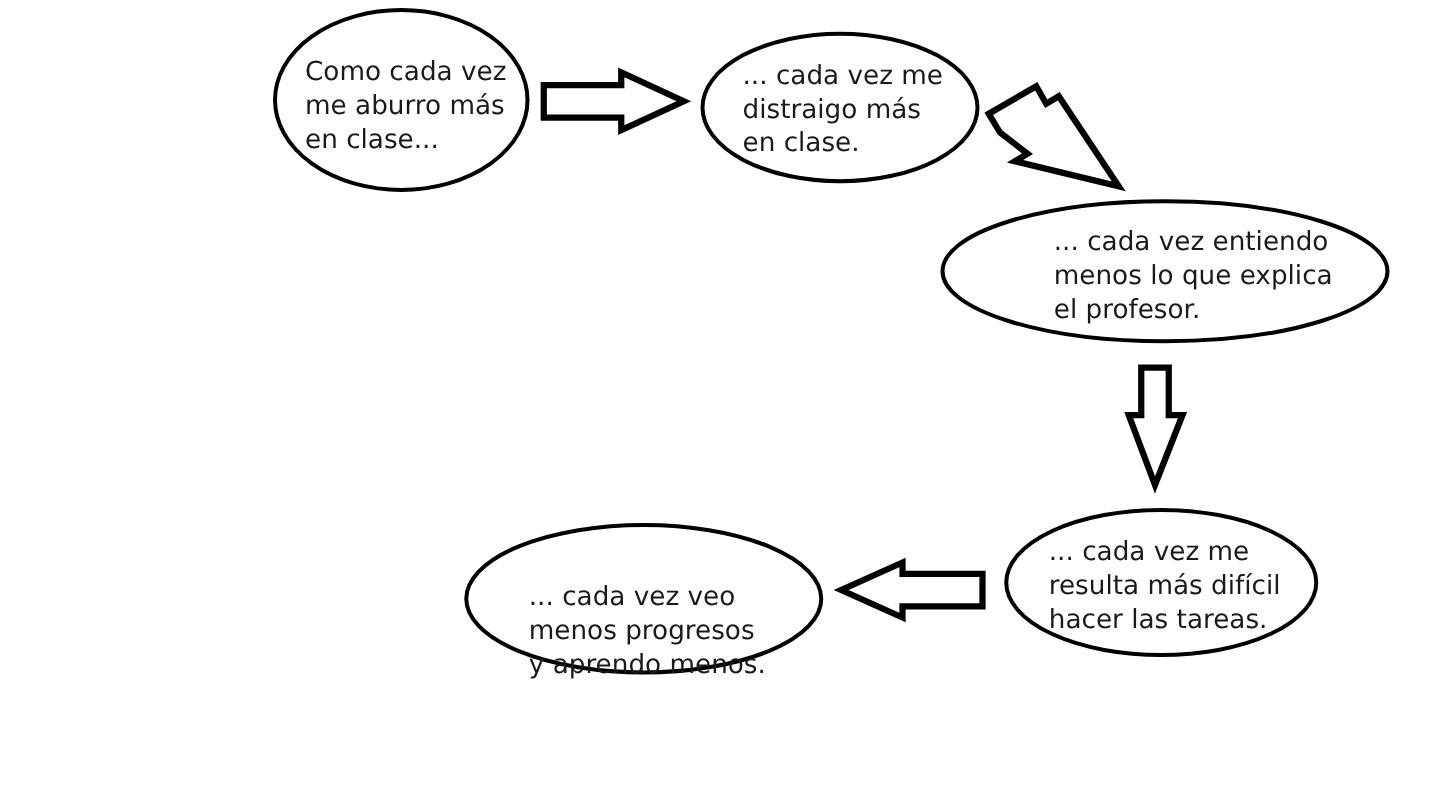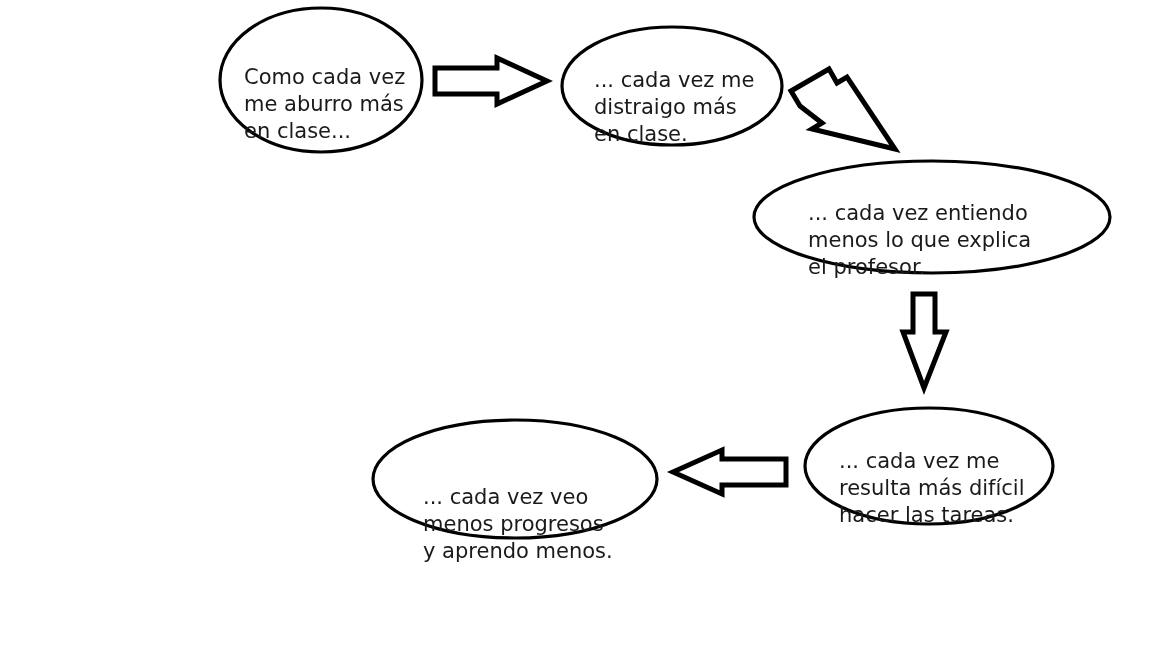--- a/index.html
+++ b/index.html
@@ -37,21 +37,20 @@
   }
   .node-text {
     position: absolute;
     font-family: "DejaVu Sans", "Liberation Sans", sans-serif;
     font-size: 21px;
     line-height: 27px;
     color: #1a1a1a;
     text-align: left;
     white-space: pre-line;
     pointer-events: none;
-    margin-top: 20px;
   }
 </style>
 </head>
 <body>
 
 <div id="canvas">
 
   <svg id="diagram-svg" viewBox="0 0 1152 648">
 
     <ellipse class="node-ellipse" cx="321" cy="80" rx="101" ry="72" stroke-width="3.2"></ellipse>
@@ -74,21 +73,21 @@
   </svg>
 
   <div class="node-text" style="left:244px; top:44px; width:190px;">Como cada vez
 me aburro más
 en clase...</div>
 
   <div class="node-text" style="left:594px; top:47px; width:190px;">... cada vez me
 distraigo más
 en clase.</div>
 
-  <div class="node-text" style="left:808px; top:180px; width:240px;">... cada vez entiendo
+  <div class="node-text" style="left:843px; top:180px; width:240px;">... cada vez entiendo
 menos lo que explica
 el profesor.</div>
 
   <div class="node-text" style="left:839px; top:428px; width:215px;">... cada vez me
 resulta más difícil
 hacer las tareas.</div>
 
   <div class="node-text" style="left:423px; top:464px; width:215px;">... cada vez veo
 menos progresos
 y aprendo menos.</div>

